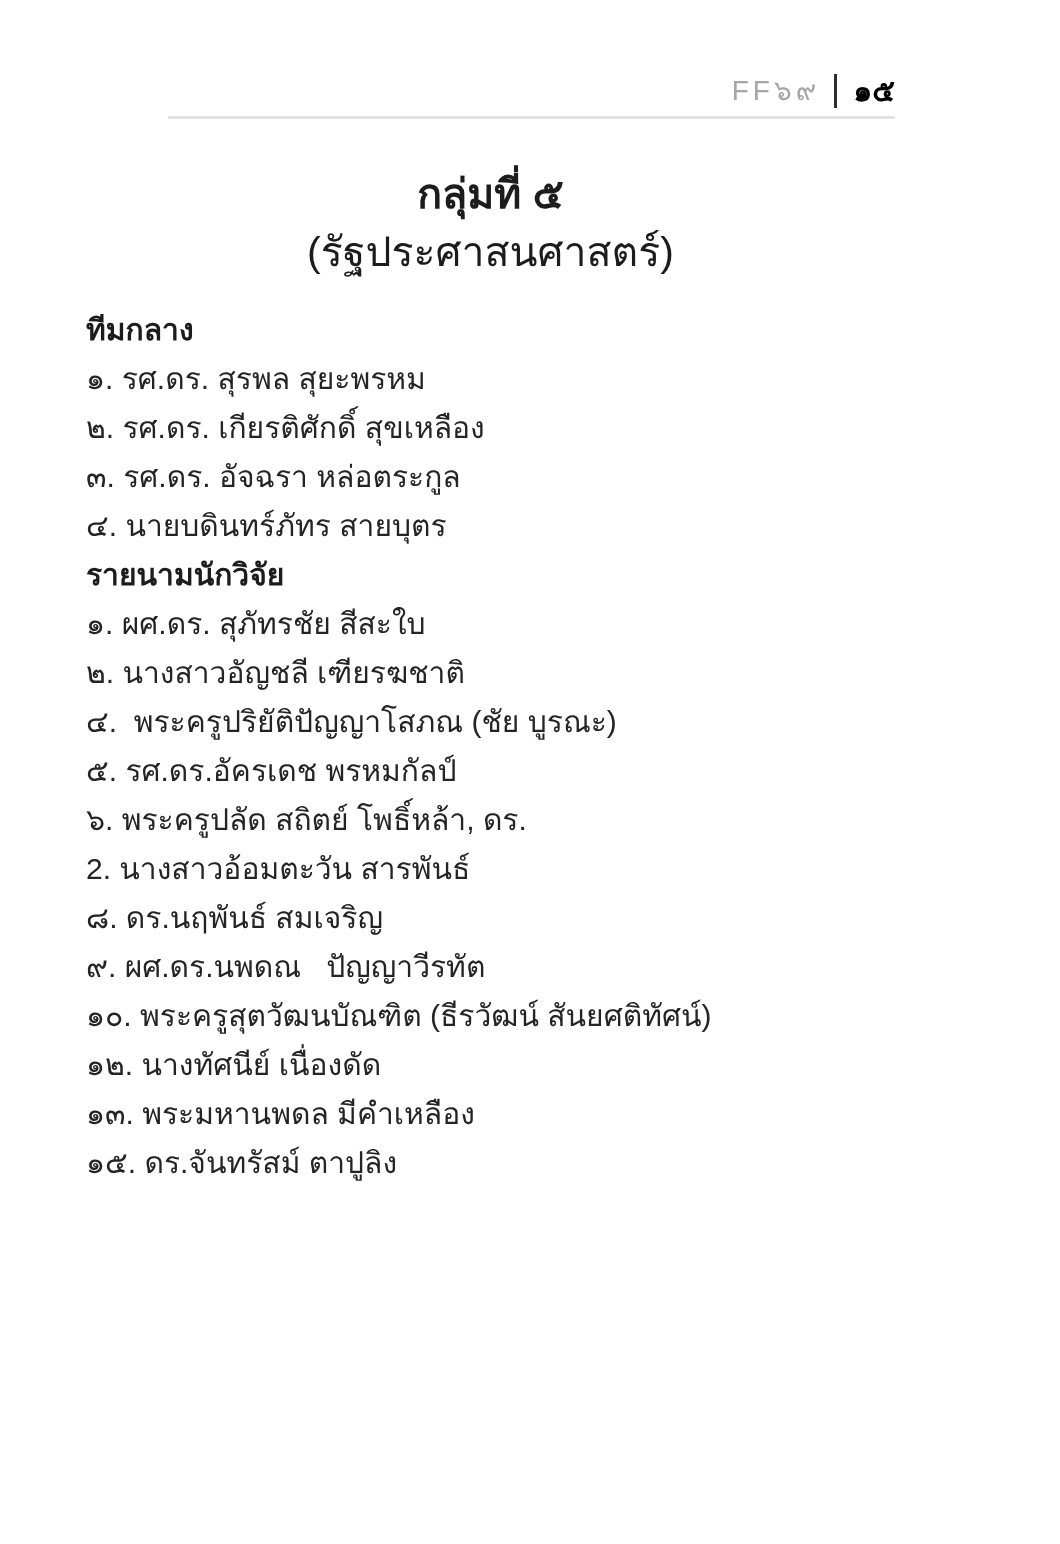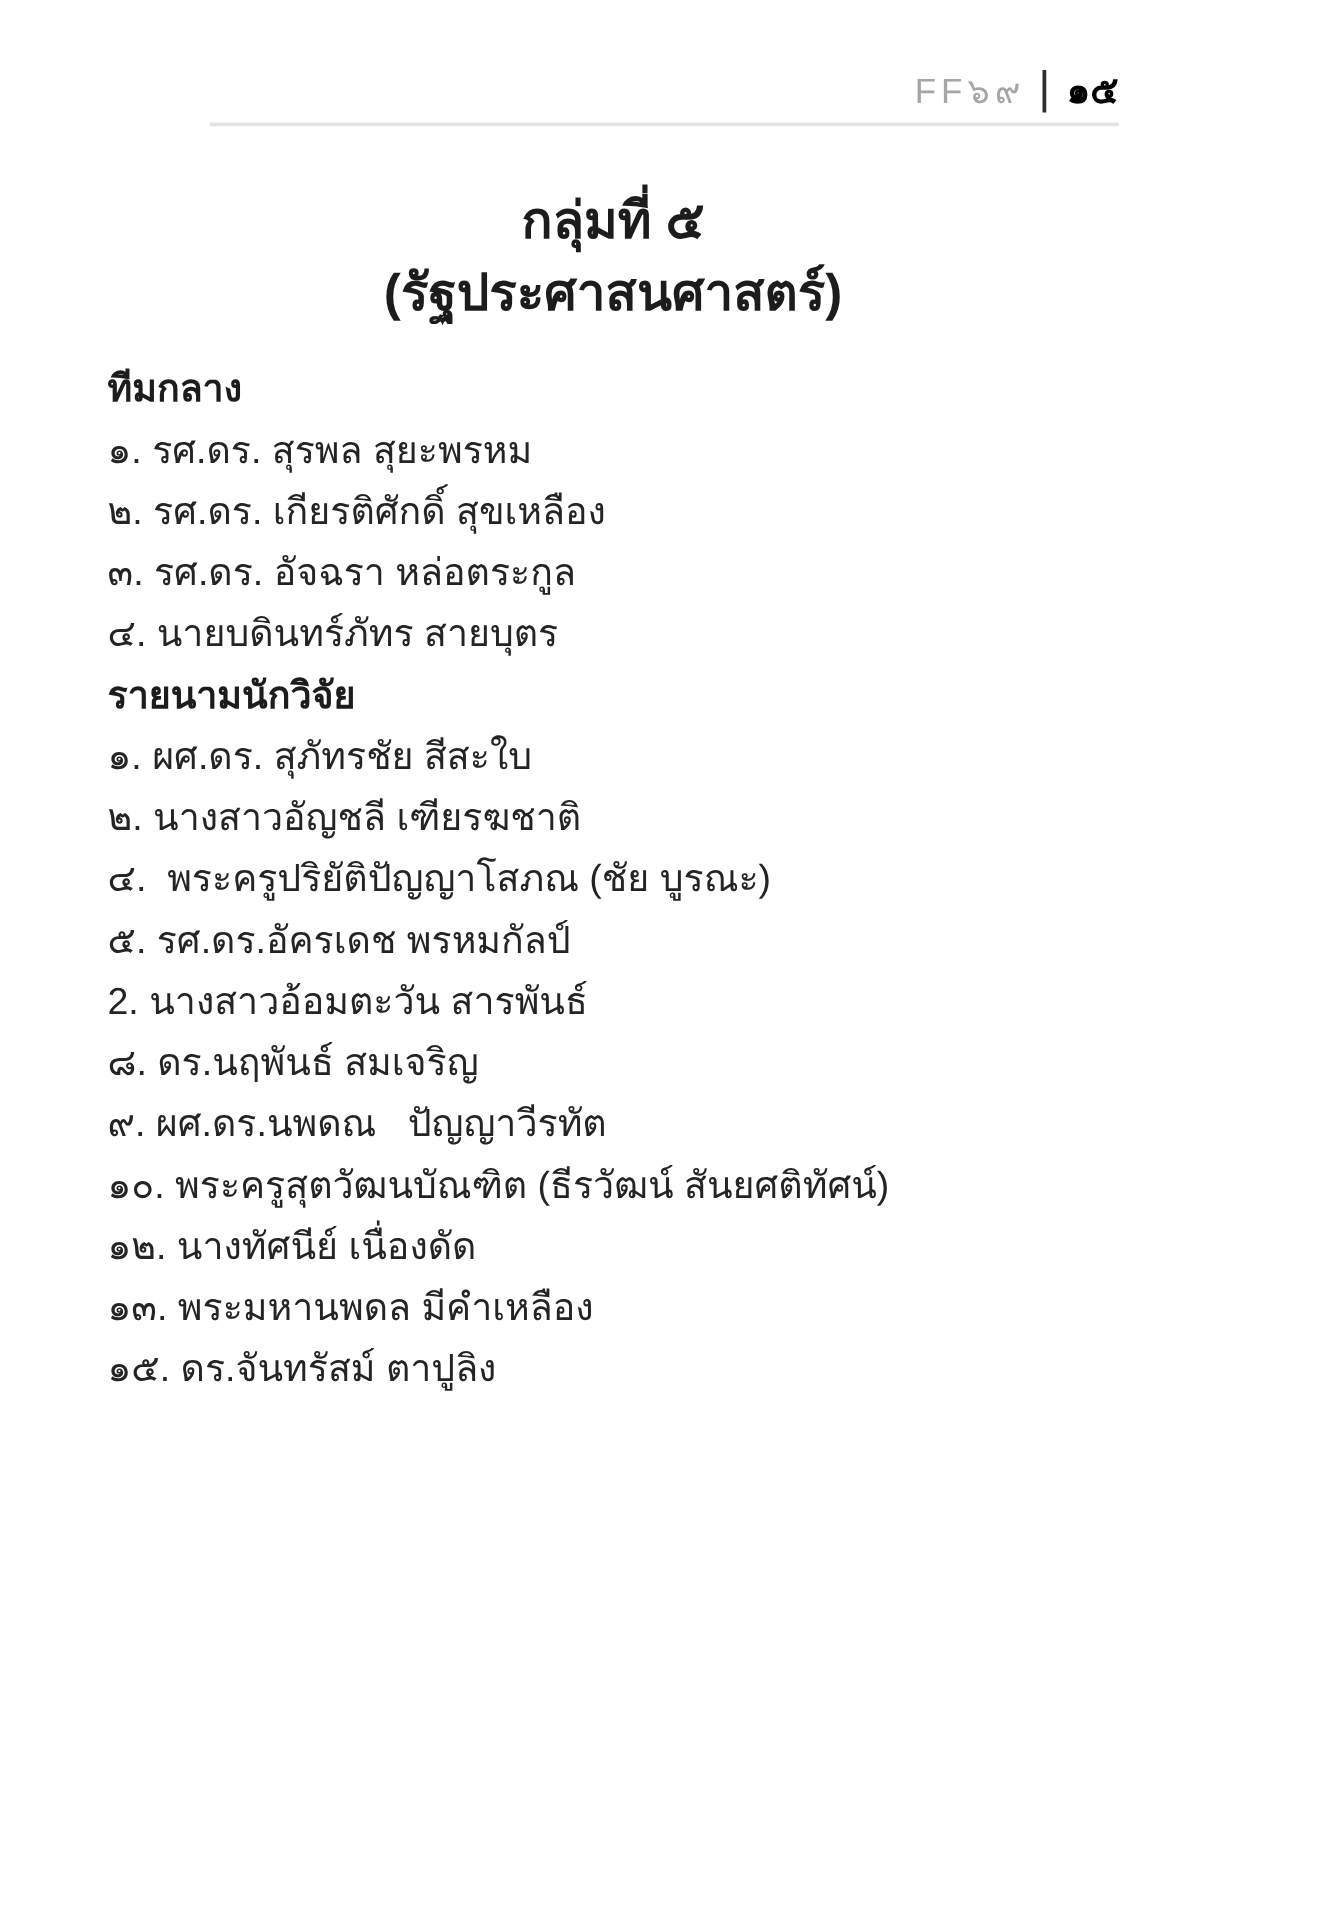--- a/index.html
+++ b/index.html
@@ -22,21 +22,21 @@
   }
   
   .header-band {
     margin: 0 165px 0 168px;
     border-bottom: 3px solid #e3e3e3;
   }
   .folio {
     display: flex;
     justify-content: flex-end;
     align-items: flex-start;
-    padding-top: 56px;
+    padding-top: 74px;
     padding-bottom: 8px;
   }
   .folio-code {
     color: #a6a6a6;
     font-size: 28px;
     letter-spacing: 4px;
     line-height: 34px;
   }
   .folio-sep {
     width: 3px;
@@ -59,21 +59,21 @@
     text-align: center;
     font-size: 41px;
     font-weight: bold;
     line-height: 58px;
     color: #1c1c1c;
   }
   .doc-subtitle {
     margin: 0;
     text-align: center;
     font-size: 41px;
-    font-weight: bold;
+    font-weight: normal;
     line-height: 58px;
     color: #1c1c1c;
   }
   .roster {
     margin-top: 24px;
     font-size: 30px;
     line-height: 49px;
     color: #242424;
   }
   .section-heading {
@@ -108,20 +108,21 @@
       <div class="roster-item">๑. รศ.ดร. สุรพล สุยะพรหม</div>
       <div class="roster-item">๒. รศ.ดร. เกียรติศักดิ์ สุขเหลือง</div>
       <div class="roster-item">๓. รศ.ดร. อัจฉรา หล่อตระกูล</div>
       <div class="roster-item">๔. นายบดินทร์ภัทร สายบุตร</div>
 
       <div class="section-heading">รายนามนักวิจัย</div>
       <div class="roster-item">๑. ผศ.ดร. สุภัทรชัย สีสะใบ</div>
       <div class="roster-item">๒. นางสาวอัญชลี เฑียรฆชาติ</div>
       <div class="roster-item">๔.  พระครูปริยัติปัญญาโสภณ (ชัย บูรณะ)</div>
       <div class="roster-item">๕. รศ.ดร.อัครเดช พรหมกัลป์</div>
+      <div class="roster-item">๖. พระครูปลัด สถิตย์ โพธิ์หล้า, ดร.</div>
       <div class="roster-item">2. นางสาวอ้อมตะวัน สารพันธ์</div>
       <div class="roster-item">๘. ดร.นฤพันธ์ สมเจริญ</div>
       <div class="roster-item">๙. ผศ.ดร.นพดณ   ปัญญาวีรทัต</div>
       <div class="roster-item">๑๐. พระครูสุตวัฒนบัณฑิต (ธีรวัฒน์ สันยศติทัศน์)</div>
       <div class="roster-item">๑๒. นางทัศนีย์ เนื่องดัด</div>
       <div class="roster-item">๑๓. พระมหานพดล มีคำเหลือง</div>
       <div class="roster-item">๑๕. ดร.จันทรัสม์ ตาปูลิง</div>
 
     </div>
   </div>

